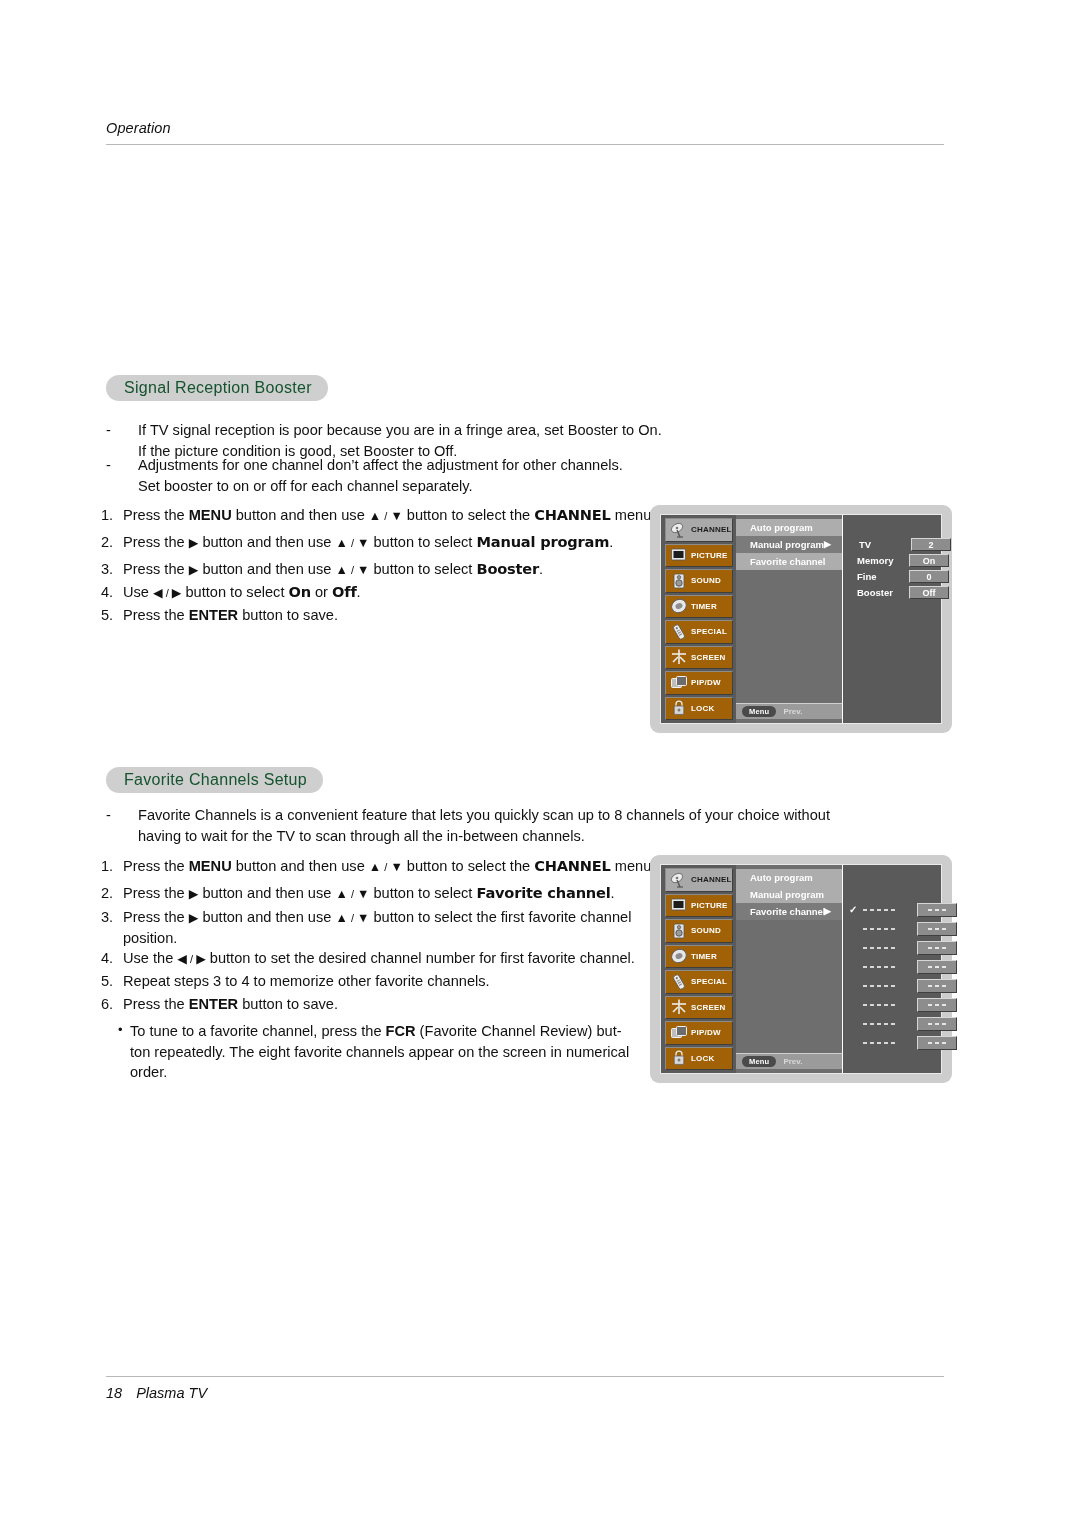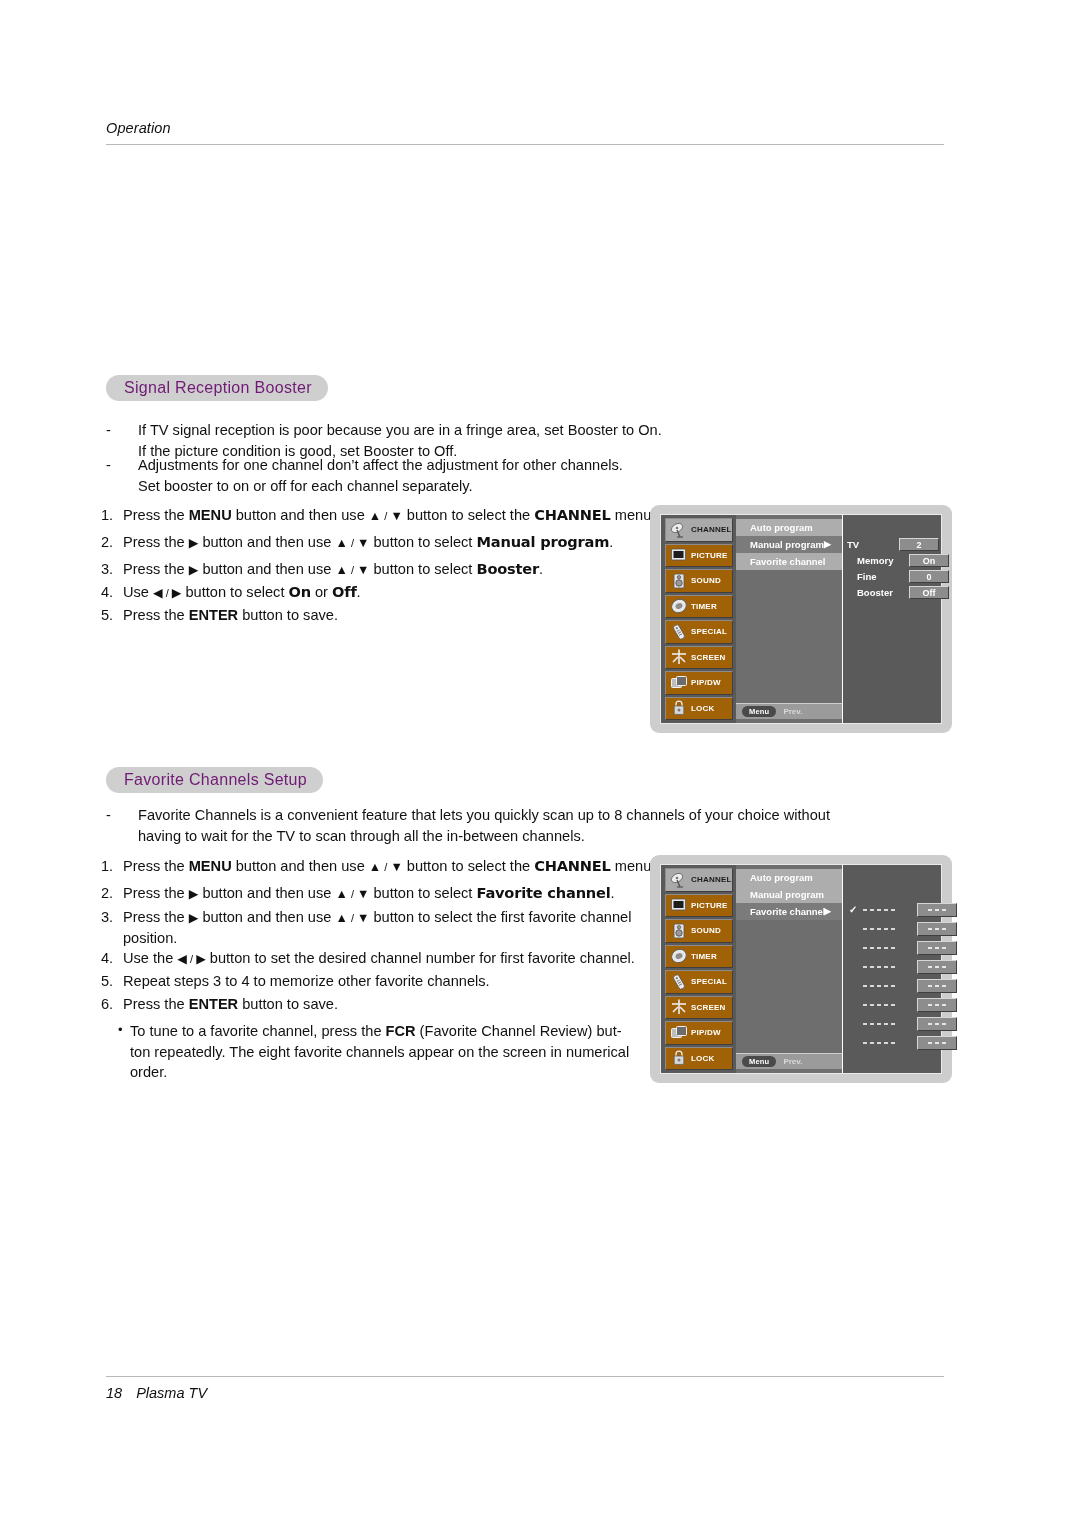--- a/index.html
+++ b/index.html
@@ -30,21 +30,21 @@
     white-space:nowrap;
   }
 
   
   .pill{
     position:absolute;
     background:#cfcfcf;
     border-radius:14px;
     height:26px;line-height:26px;
     padding:0 16px 0 18px;
-    font-size:16px;color:#701a75;
+    font-size:16px;color:#14532d;
     letter-spacing:.3px;
     white-space:nowrap;
   }
   .dashrow{position:absolute;font-size:14.6px;line-height:20.5px;color:#111;}
   .dashrow .dash{position:absolute;left:0;top:0;}
   .dashrow .body{display:block;margin-left:32px;}
 
   .numrow{position:absolute;font-size:14.6px;line-height:20px;color:#111;white-space:nowrap;}
   .numrow .num{position:absolute;left:0;top:0;width:20px;}
   .numrow .body{display:block;margin-left:22px;white-space:normal;}
@@ -347,21 +347,21 @@
         <div class="list-item light">
           <span>Favorite channel</span>
         </div>
         <div class="menu-bar">
           <span class="menu-chip">Menu</span>
           <span class="menu-prev">Prev.</span>
         </div>
       </div>
 
       <div class="osd-right">
-        <div class="val-row" style="left:4px;top:22px;">
+        <div class="val-row" style="left:16px;top:22px;">
           <span class="val-name">TV</span>
           <span class="val-box">2</span>
         </div>
         <div class="val-row" style="left:14px;top:38px;">
           <span class="val-name">Memory</span>
           <span class="val-box">On</span>
         </div>
         <div class="val-row" style="left:14px;top:54px;">
           <span class="val-name">Fine</span>
           <span class="val-box">0</span>

